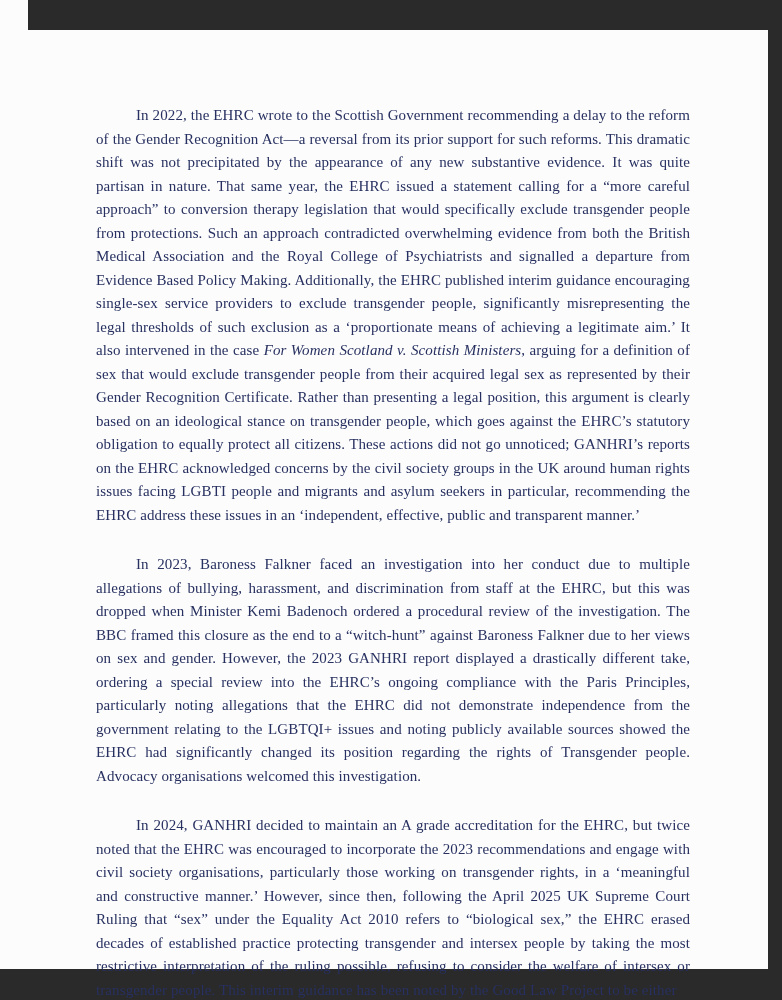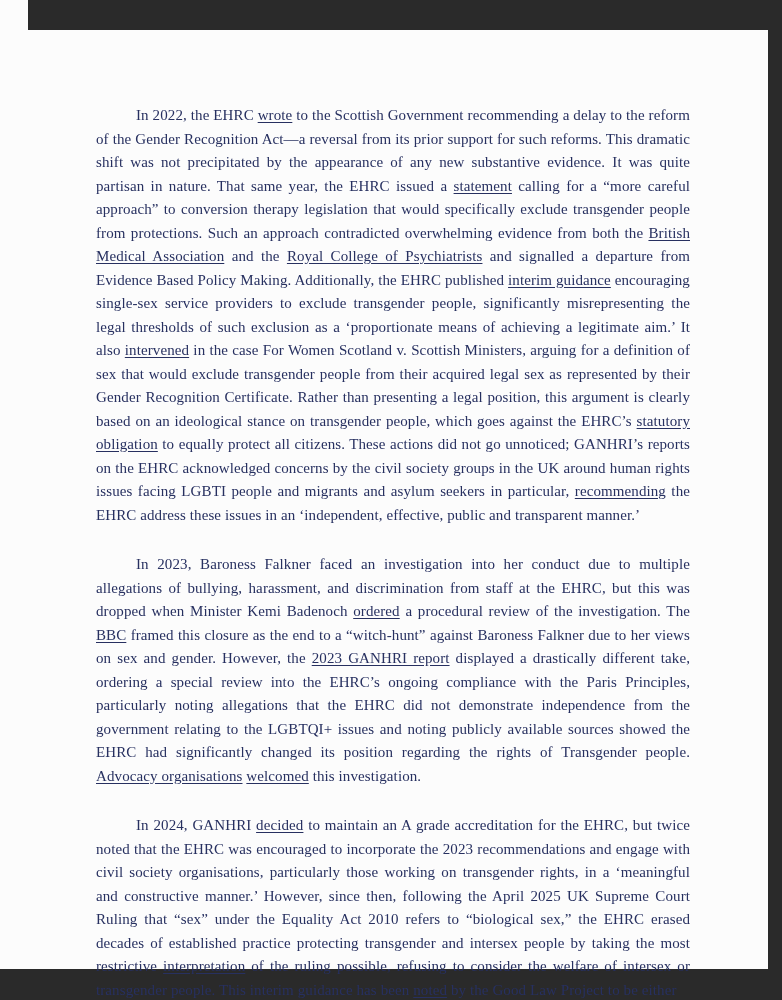--- a/index.html
+++ b/index.html
@@ -44,25 +44,25 @@
   }
   .para {
     margin: 0;
     text-indent: 40px;
   }
   .para + .para {
     margin-top: 26px;
   }
   .link {
     color: #273060;
-    text-decoration: underline;
     text-underline-offset: 2px;
     cursor: pointer;
   }
   .italic {
+    font-style: italic;
   }
 </style>
 </head>
 <body>
 
 <div class="viewport">
   <div class="corner-notch"></div>
   <div class="page">
     <div class="doc-body">
         <p class="para"><span>In 2022, the EHRC </span><span class="link">wrote</span><span> to the Scottish Government recommending a delay to the reform of the Gender Recognition Act—a reversal from its prior support for such reforms. This dramatic shift was not precipitated by the appearance of any new substantive evidence. It was quite partisan in nature. That same year, the EHRC issued a </span><span class="link">statement</span><span> calling for a “more careful approach” to conversion therapy legislation that would specifically exclude transgender people from protections. Such an approach contradicted overwhelming evidence from both the </span><span class="link">British Medical Association</span><span> and the </span><span class="link">Royal College of Psychiatrists</span><span> and signalled a departure from Evidence Based Policy Making.  Additionally, the EHRC published </span><span class="link">interim guidance</span><span> encouraging single-sex service providers to exclude transgender people, significantly misrepresenting the legal thresholds of such exclusion as a ‘proportionate means of achieving a legitimate aim.’ It also </span><span class="link">intervened</span><span> in the case </span><span class="italic">For Women Scotland v. Scottish Ministers</span><span>, arguing for a definition of sex that would exclude transgender people from their acquired legal sex as represented by their Gender Recognition Certificate. Rather than presenting a legal position, this argument is clearly based on an ideological stance on transgender people, which goes against the EHRC’s </span><span class="link">statutory obligation</span><span> to equally protect all citizens. These actions did not go unnoticed; GANHRI’s reports on the EHRC acknowledged concerns by the civil society groups in the UK around human rights issues facing LGBTI people and migrants and asylum seekers in particular, </span><span class="link">recommending</span><span> the EHRC address these issues in an ‘independent, effective, public and transparent manner.’</span></p>

